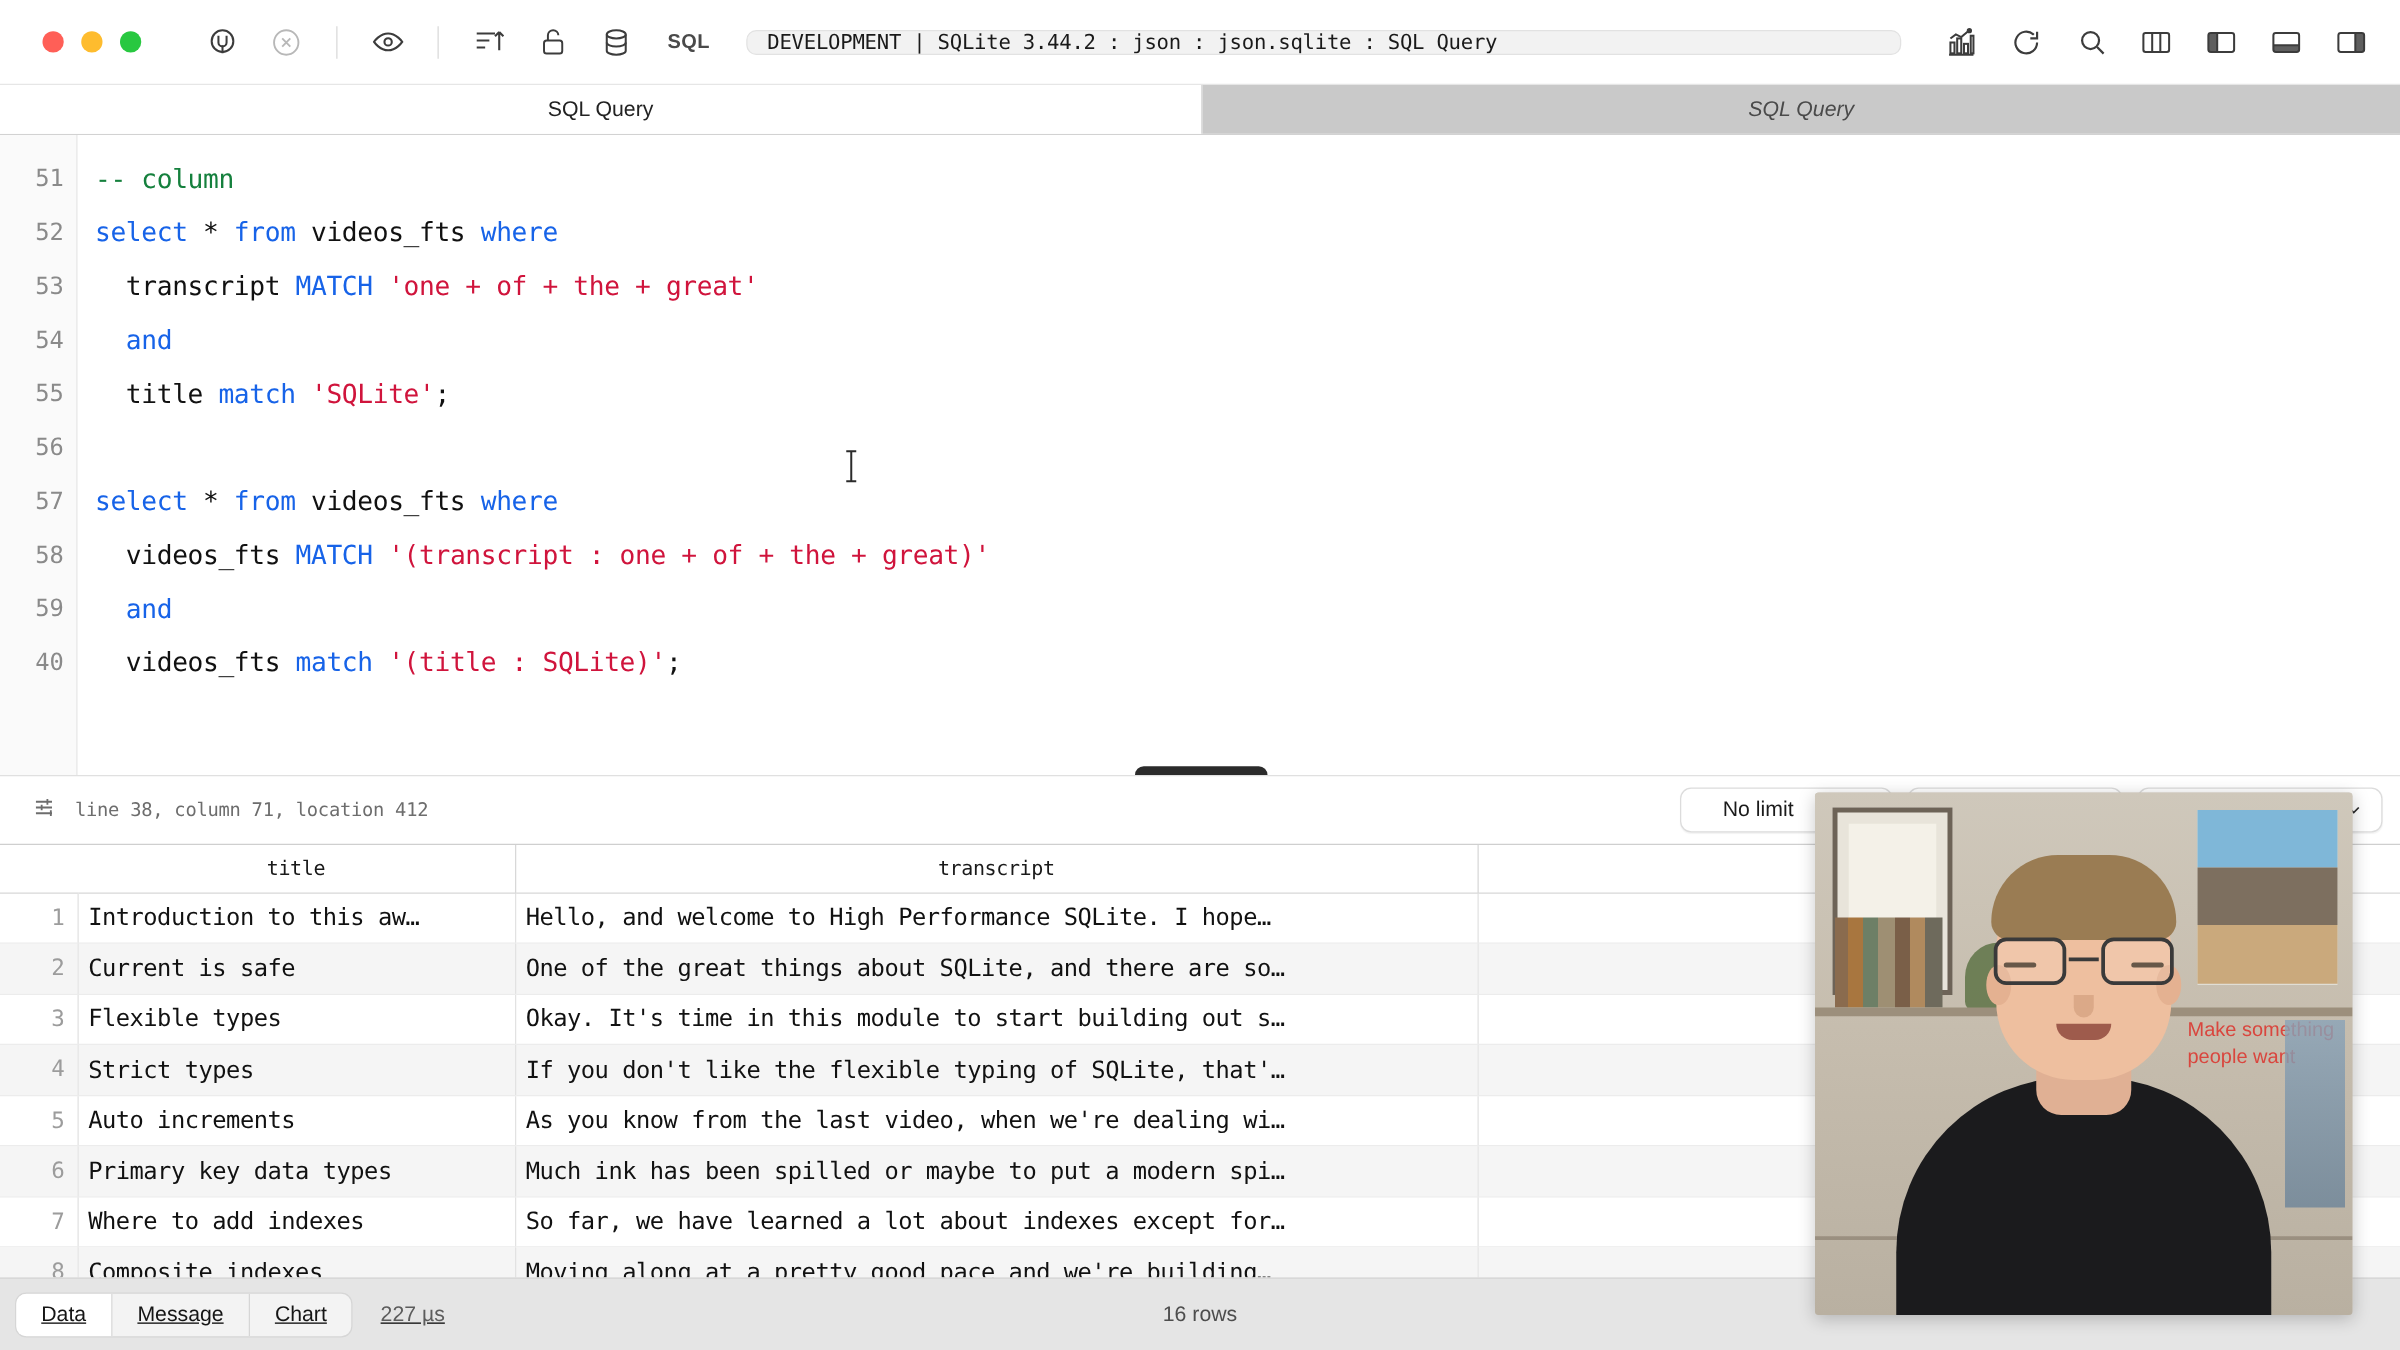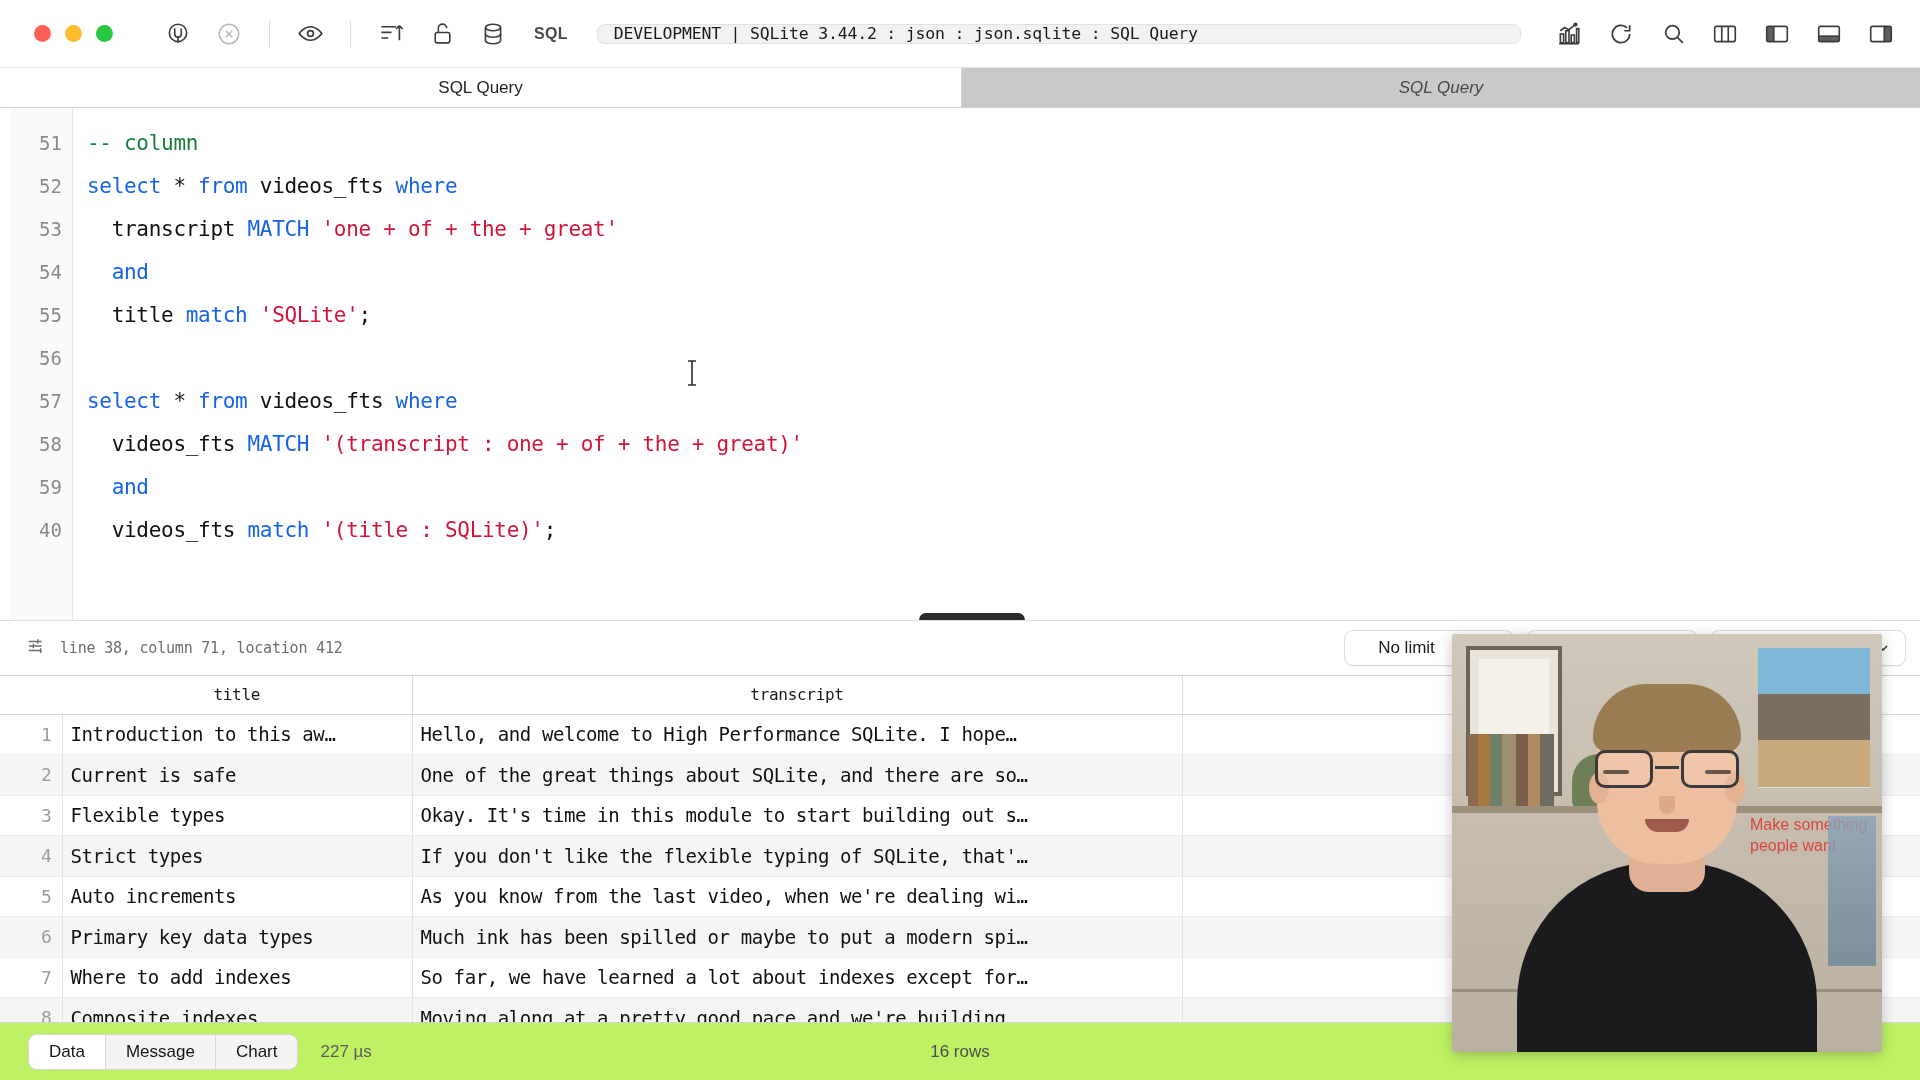--- a/index.html
+++ b/index.html
@@ -74,21 +74,21 @@
   .tabbar { height: 40px; flex: 0 0 40px; display: flex; border-bottom: 1px solid #d2d2d2; }
   .tab {
     display: flex; align-items: center; justify-content: center;
     font-size: 17px; color: #222;
     position: relative;
   }
   .tab.active { flex: 0 0 962px; background: #ffffff; border-right: 1px solid #d2d2d2; }
   .tab.inactive { flex: 1 1 auto; background: #c9c9c9; color: #4a4a4a; font-style: italic; }
 
   
-  .editor-wrap { flex: 0 0 512px; display: flex; position: relative; background: #ffffff; overflow: hidden; margin-left: 11px; }
+  .editor-wrap { flex: 0 0 512px; display: flex; position: relative; background: #ffffff; overflow: hidden; }
   .gutter {
     flex: 0 0 62px;
     background: #fafafa;
     border-right: 1px solid #e8e8e8;
     padding-top: 14px;
     text-align: right;
   }
   .gutter div {
     font-family: "DejaVu Sans Mono", monospace;
     font-size: 19px; line-height: 43px; color: #8a8a8a;
@@ -196,23 +196,24 @@
     font-size: 18px;
   }
   table.grid td.blank { border-right: none; }
   table.grid tr.alt td { background: #f5f5f5; }
 
   
   .bottombar {
     flex: 0 0 58px;
     display: flex; align-items: center;
     border-top: 1px solid #d4d4d4;
-    background: #bef264;
-    padding: 0 20px 0 28px;
+    background: #e5e5e5;
+    padding: 0 20px 0 12px;
     position: relative;
+    text-decoration: underline;
   }
   .segmented {
     display: flex;
     border: 1px solid #d6d6d6;
     border-radius: 9px;
     overflow: hidden;
     height: 36px;
     background: #f3f3f3;
   }
   .seg {

